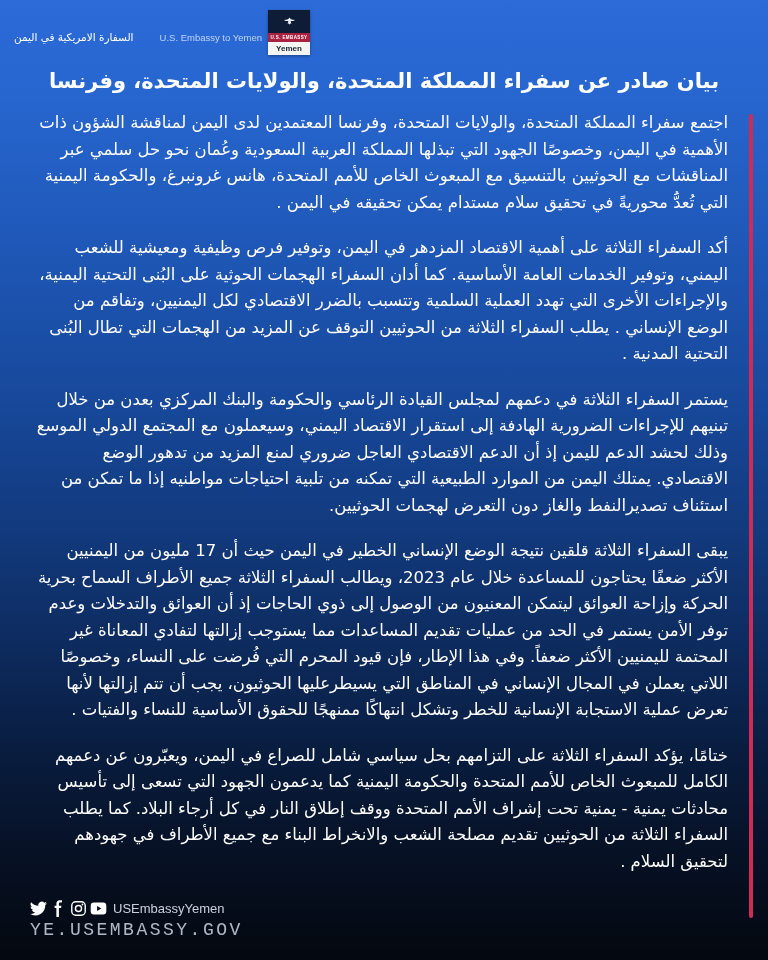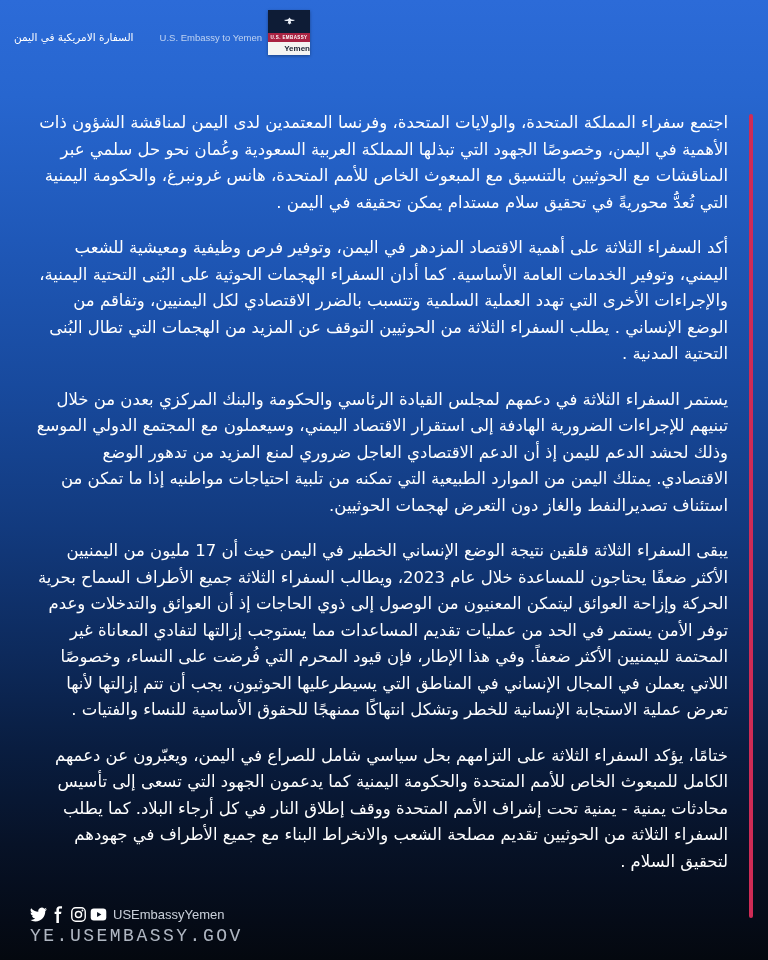--- a/index.html
+++ b/index.html
@@ -48,21 +48,21 @@
   .logo-eagle svg{width:15px;height:11px;fill:#e8edf5;}
   .logo-band-red{
     background:var(--logo-red,#a92242);
     color:#fff;font-family:"Liberation Sans",sans-serif;
     font-size:4.5px;font-weight:bold;letter-spacing:.4px;
     text-align:center;line-height:9px;height:9px;
   }
   .logo-band-white{
     background:#f4f4f2;color:#1a2433;
     font-family:"Liberation Sans",sans-serif;
-    font-size:8px;font-weight:bold;text-align:right;
+    font-size:8px;font-weight:bold;text-align:center;
     line-height:13px;height:13px;
   }
 
   
   .title{
     position:absolute;top:66px;left:0;right:0;
     margin:0;
     direction:rtl;text-align:center;
     font-size:21px;font-weight:bold;line-height:30px;
     color:#ffffff;
@@ -80,21 +80,21 @@
   }
   .accent-line{
     position:absolute;
     top:114px;right:15px;
     width:4px;height:804px;border-radius:2px;
     background:var(--accent-line,#cf2b55);
   }
 
   
   .footer{
-    position:absolute;left:30px;bottom:14px;
+    position:absolute;left:30px;bottom:20px;
   }
   .social-row{display:flex;align-items:center;gap:3px;}
   .social-row svg{width:17px;height:17px;display:block;}
   .social-icon{display:flex;align-items:center;justify-content:center;}
   .social-handle{
     font-family:"Liberation Sans",sans-serif;
     font-size:13px;color:rgba(235,241,250,.85);
     margin-left:3px;
   }
   .website{
@@ -118,20 +118,21 @@
       <div class="logo-eagle">
         <svg viewBox="0 0 24 16" aria-hidden="true">
           <path d="M12 1.5 C10.4 4.4 7.4 5.4 3 5.4 C5.8 7.4 8 7.5 10.1 7.3 L9 11.8 C10.1 10.6 11.1 10.8 12 13.2 C12.9 10.8 13.9 10.6 15 11.8 L13.9 7.3 C16 7.5 18.2 7.4 21 5.4 C16.6 5.4 13.6 4.4 12 1.5 Z"></path>
         </svg>
       </div>
       <div class="logo-band-red">U.S. EMBASSY</div>
       <div class="logo-band-white">Yemen</div>
     </div>
   </div>
 
+  <h1 class="title" dir="rtl">بيان صادر عن سفراء المملكة المتحدة، والولايات المتحدة، وفرنسا</h1>
 
   <div class="accent-line"></div>
 
   <div class="content">
     <p>اجتمع سفراء المملكة المتحدة، والولايات المتحدة، وفرنسا المعتمدين لدى اليمن لمناقشة الشؤون ذات الأهمية في اليمن، وخصوصًا الجهود التي تبذلها المملكة العربية السعودية وعُمان نحو حل سلمي عبر المناقشات مع الحوثيين بالتنسيق مع المبعوث الخاص للأمم المتحدة، هانس غرونبرغ، والحكومة اليمنية التي تُعدُّ محوريةً في تحقيق سلام مستدام يمكن تحقيقه في اليمن .</p>
     <p>أكد السفراء الثلاثة على أهمية الاقتصاد المزدهر في اليمن، وتوفير فرص وظيفية ومعيشية للشعب اليمني، وتوفير الخدمات العامة الأساسية. كما أدان السفراء الهجمات الحوثية على البُنى التحتية اليمنية، والإجراءات الأخرى التي تهدد العملية السلمية وتتسبب بالضرر الاقتصادي لكل اليمنيين، وتفاقم من الوضع الإنساني . يطلب السفراء الثلاثة من الحوثيين التوقف عن المزيد من الهجمات التي تطال البُنى التحتية المدنية .</p>
     <p>يستمر السفراء الثلاثة في دعمهم لمجلس القيادة الرئاسي والحكومة والبنك المركزي بعدن من خلال تبنيهم للإجراءات الضرورية الهادفة إلى استقرار الاقتصاد اليمني، وسيعملون مع المجتمع الدولي الموسع وذلك لحشد الدعم لليمن إذ أن الدعم الاقتصادي العاجل ضروري لمنع المزيد من تدهور الوضع الاقتصادي. يمتلك اليمن من الموارد الطبيعية التي تمكنه من تلبية احتياجات مواطنيه إذا ما تمكن من استئناف تصديرالنفط والغاز دون التعرض لهجمات الحوثيين.</p>
     <p>يبقى السفراء الثلاثة قلقين نتيجة الوضع الإنساني الخطير في اليمن حيث أن 17 مليون من اليمنيين الأكثر ضعفًا يحتاجون للمساعدة خلال عام  2023، ويطالب السفراء الثلاثة جميع الأطراف السماح بحرية الحركة وإزاحة العوائق ليتمكن المعنيون من الوصول إلى ذوي الحاجات إذ أن العوائق والتدخلات وعدم توفر الأمن يستمر في الحد من عمليات تقديم المساعدات مما يستوجب إزالتها لتفادي المعاناة غير المحتمة لليمنيين الأكثر ضعفاً. وفي هذا الإطار، فإن قيود المحرم التي فُرضت على النساء، وخصوصًا اللاتي يعملن في المجال الإنساني في المناطق التي يسيطرعليها الحوثيون، يجب أن تتم إزالتها لأنها تعرض عملية الاستجابة الإنسانية للخطر وتشكل انتهاكًا ممنهجًا للحقوق الأساسية للنساء والفتيات .</p>
     <p>ختامًا، يؤكد السفراء الثلاثة على التزامهم بحل سياسي شامل للصراع في اليمن، ويعبّرون عن دعمهم الكامل للمبعوث الخاص للأمم المتحدة والحكومة اليمنية كما يدعمون الجهود التي تسعى إلى تأسيس محادثات يمنية - يمنية تحت إشراف الأمم المتحدة ووقف إطلاق النار في كل أرجاء البلاد. كما يطلب السفراء الثلاثة من الحوثيين تقديم مصلحة الشعب والانخراط البناء مع جميع الأطراف في جهودهم لتحقيق السلام .</p>
   </div>

